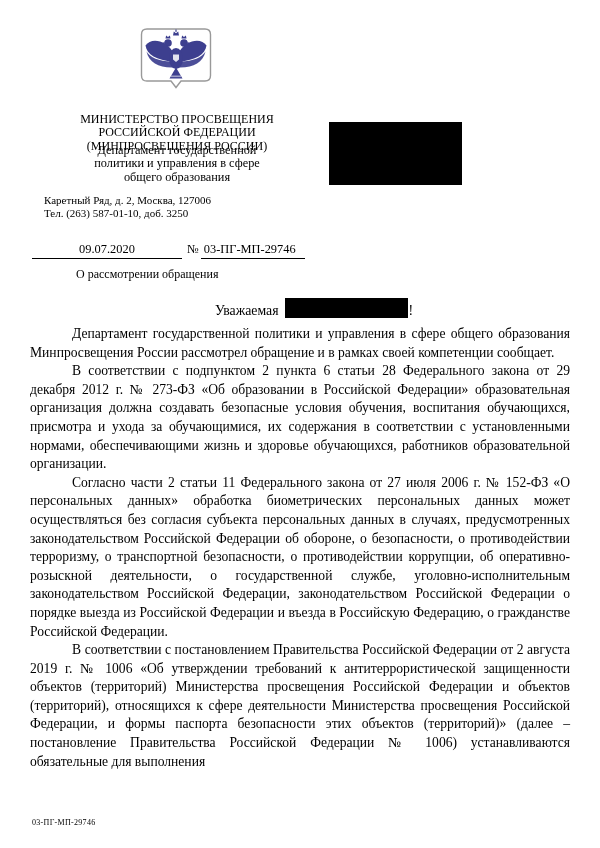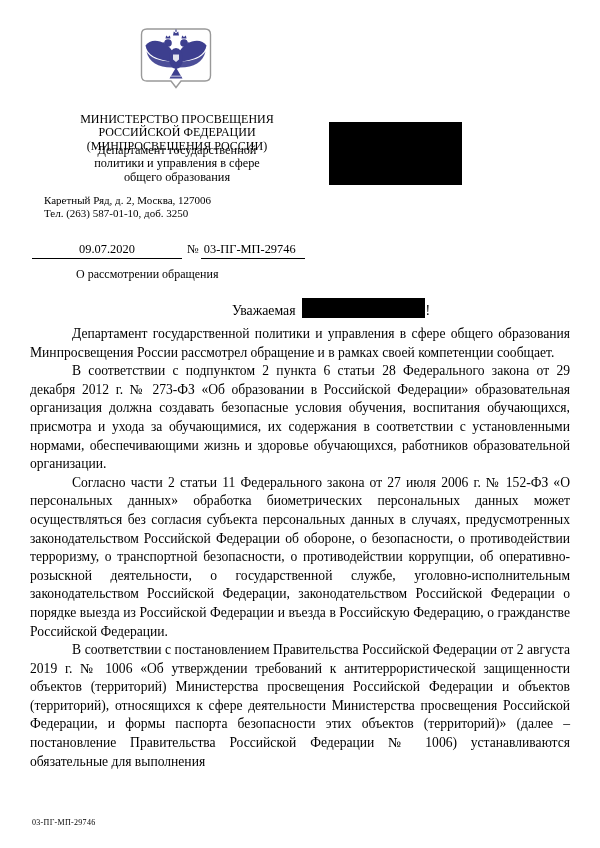--- a/index.html
+++ b/index.html
@@ -91,21 +91,21 @@
     position: absolute;
     left: 68px;
     top: 267px;
     font-size: 12px;
     margin-left: 8px;
   }
 
   
   .salutation {
     position: absolute;
-    left: 232px;
+    left: 215px;
     top: 298px;
     font-size: 13.8px;
     line-height: 21px;
     white-space: nowrap;
   }
   .redaction-name {
     display: inline-block;
     width: 123px;
     height: 20px;
     background: #000;

